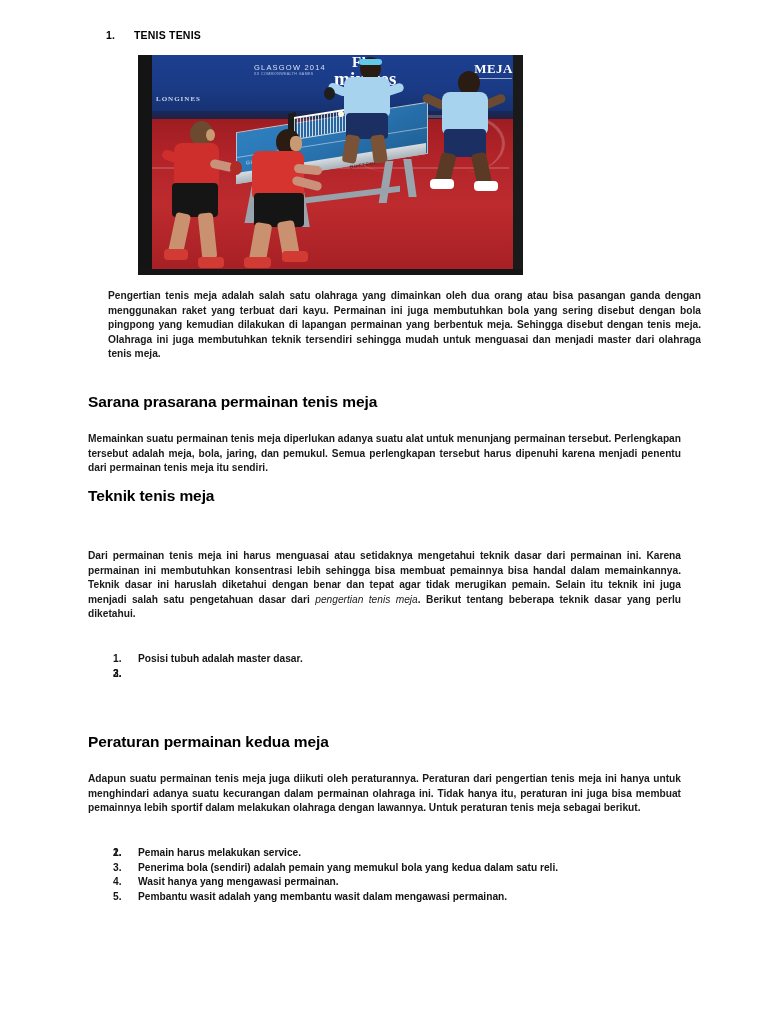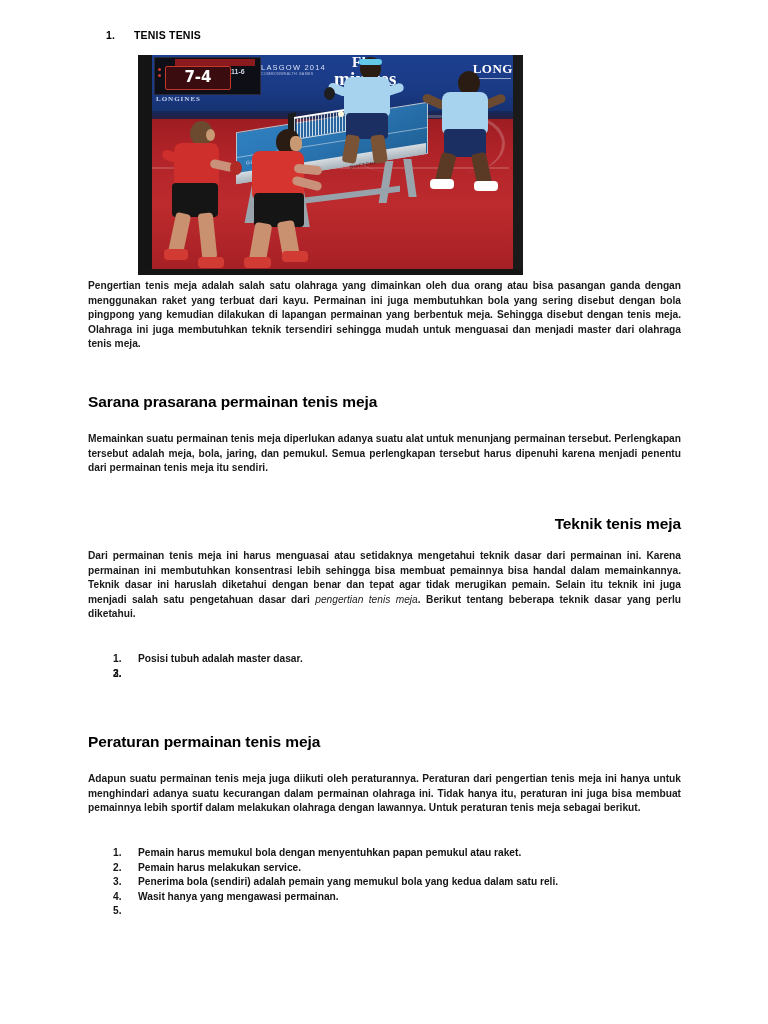--- a/index.html
+++ b/index.html
@@ -352,33 +352,24 @@
       <div class="ph-floor-line"></div>
       <div class="ph-arc"></div>
 
       <div class="ph-glasgow">
         <span>GLASGOW 2014</span>
         <small>XX COMMONWEALTH GAMES</small>
       </div>
       <div class="ph-fly">Fly</div>
       <div class="ph-emirates">mirates</div>
       <div class="ph-long">
-        <span>LONG</span>
+        <span>MEJA</span>
         <i></i>
       </div>
 
-      <div class="ph-score">
-        <div class="ph-score-top"></div>
-        <div class="ph-score-dots">
-            <i></i>
-            <i></i>
-          </div>
-        <div class="ph-score-main">7-4</div>
-        <div class="ph-score-side">11-6</div>
-      </div>
       <div class="ph-longines">LONGINES</div>
 
       <div class="ph-table-top">
         <div class="ph-table-centerline"></div>
       </div>
       <div class="ph-table-side"></div>
       <div class="ph-net-l"></div>
       <div class="ph-net"></div>
       <div class="ph-leg l1"></div>
       <div class="ph-leg l2"></div>
@@ -440,54 +431,54 @@
       </div>
 
       <div class="ph-ball"></div>
 
       <div class="ph-left-dark"></div>
       <div class="ph-right-dark"></div>
       <div class="ph-bottom-dark"></div>
     </div>
   </div>
 
-  <div class="tcol" style="top:279px;">
+  <div class="tcol" style="top:289px;margin-left:20px;">
     <p class="body"><span class="lead-bold">Pengertian tenis meja</span><span> adalah salah satu olahraga yang dimainkan oleh dua orang atau bisa pasangan ganda dengan menggunakan raket yang terbuat dari kayu. Permainan ini juga membutuhkan bola yang sering disebut dengan bola pingpong yang kemudian dilakukan di lapangan permainan yang berbentuk meja. Sehingga disebut dengan tenis meja. Olahraga ini juga membutuhkan teknik tersendiri sehingga mudah untuk menguasai dan menjadi master dari olahraga tenis meja.</span></p>
   </div>
 
   <div class="tcol" style="top:432px;">
     <p class="body">Memainkan suatu permainan tenis meja diperlukan adanya suatu alat untuk menunjang permainan tersebut. Perlengkapan tersebut adalah meja, bola, jaring, dan pemukul. Semua perlengkapan tersebut harus dipenuhi karena menjadi penentu dari permainan tenis meja itu sendiri.</p>
   </div>
   <div class="tcol" style="top:392px;">
     <h2 class="sec">Sarana prasarana permainan tenis meja</h2>
   </div>
 
-  <div class="tcol" style="top:514px;text-align:right;">
+  <div class="tcol" style="top:486px;">
     <h2 class="sec">Teknik tenis meja</h2>
   </div>
   <div class="tcol" style="top:549px;">
     <p class="body"><span>Dari permainan tenis meja ini harus menguasai atau setidaknya mengetahui teknik dasar dari permainan ini. Karena permainan ini membutuhkan konsentrasi lebih sehingga bisa membuat pemainnya bisa handal dalam memainkannya. Teknik dasar ini haruslah diketahui dengan benar dan tepat agar tidak merugikan pemain. Selain itu teknik ini juga menjadi salah satu pengetahuan dasar dari </span><span class="ital">pengertian tenis meja</span><span>. Berikut tentang beberapa teknik dasar yang perlu diketahui.</span></p>
   </div>
   <div class="tcol" style="top:652px;">
     <ol class="numlist">
       <li><span class="num">1.</span><span>Posisi tubuh adalah master dasar.</span></li>
       <li><span class="num">2.</span></li>
       <li><span class="num">3.</span></li>
     </ol>
   </div>
 
   <div class="tcol" style="top:732px;">
-    <h2 class="sec">Peraturan permainan tenis meja</h2>
+    <h2 class="sec">Peraturan permainan kedua meja</h2>
   </div>
   <div class="tcol" style="top:772px;">
     <p class="body">Adapun suatu permainan tenis meja juga diikuti oleh peraturannya. Peraturan dari pengertian tenis meja ini hanya untuk menghindari adanya suatu kecurangan dalam permainan olahraga ini. Tidak hanya itu, peraturan ini juga bisa membuat pemainnya lebih sportif dalam melakukan olahraga dengan lawannya. Untuk peraturan tenis meja sebagai berikut.</p>
   </div>
   <div class="tcol" style="top:846px;">
     <ol class="numlist">
-      <li><span class="num">1.</span><span>Pemain harus memukul bola dengan menyentuhkan papan pemukul atau raket.</span></li>
+      <li><span class="num">1.</span></li>
       <li><span class="num">2.</span><span>Pemain harus melakukan service.</span></li>
       <li><span class="num">3.</span><span>Penerima bola (sendiri) adalah pemain yang memukul bola yang kedua dalam satu reli.</span></li>
       <li><span class="num">4.</span><span>Wasit hanya yang mengawasi permainan.</span></li>
-      <li><span class="num">5.</span></li>
+      <li><span class="num">5.</span><span>Pembantu wasit adalah yang membantu wasit dalam mengawasi permainan.</span></li>
     </ol>
   </div>
 
 </div>
 
 </body></html>

